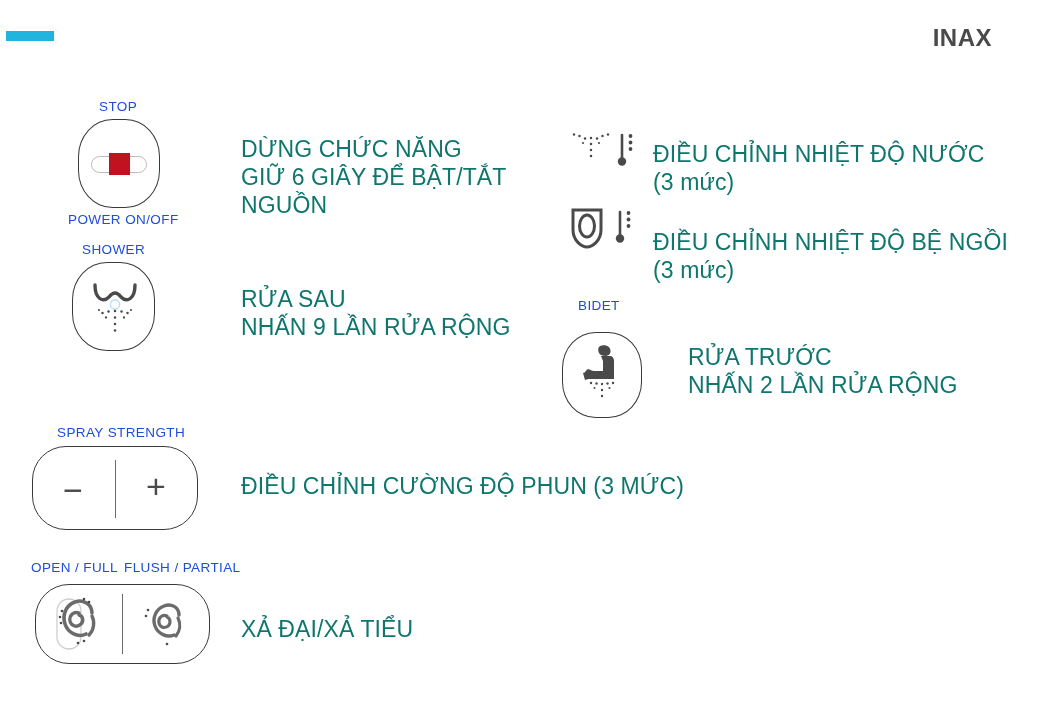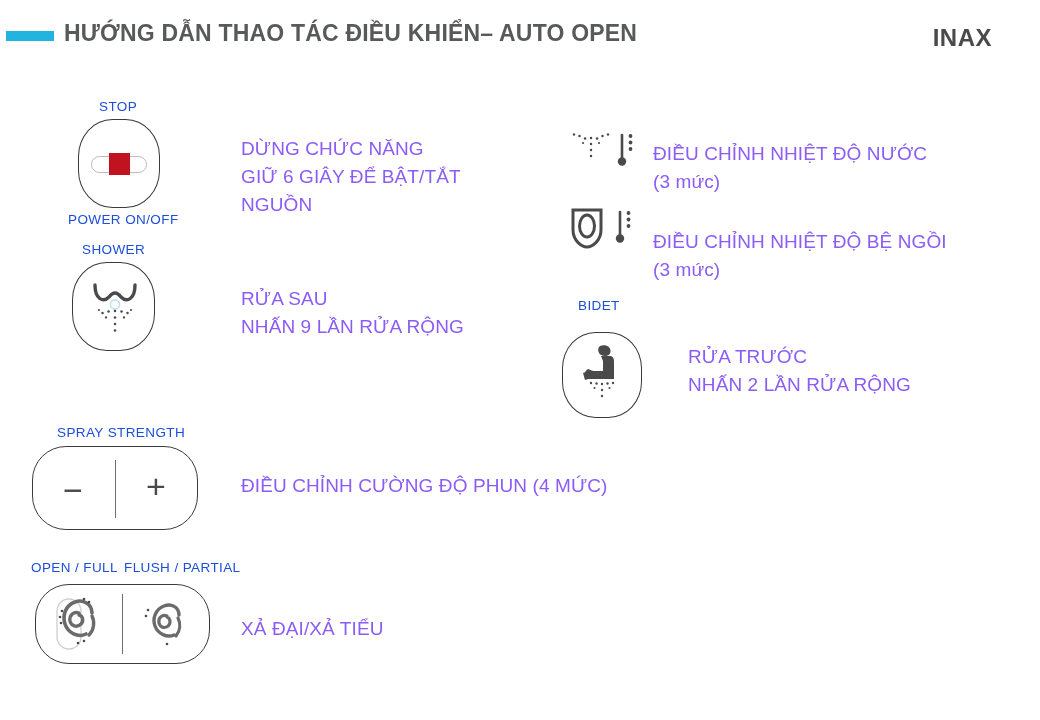--- a/index.html
+++ b/index.html
@@ -70,23 +70,23 @@
     position: absolute;
     font-size: 13.5px;
     color: #1d4ed8;
     letter-spacing: 0.4px;
     white-space: nowrap;
   }
 
   
   .desc {
     position: absolute;
-    font-size: 19px;
+    font-size: 23px;
     line-height: 28px;
-    color: #8b5cf6;
+    color: #0f766e;
     white-space: pre-line;
     letter-spacing: 0.1px;
   }
 
   
   .icon-svg { position: absolute; display: block; }
   .dot { fill: #4a4a4a; }
 
   
   .stop-pill {
@@ -117,21 +117,20 @@
     line-height: 1;
   }
 </style>
 </head>
 <body>
 
 <div class="page">
 
   <div class="header">
     <div class="header-bar"></div>
-    <div class="header-title">HƯỚNG DẪN THAO TÁC ĐIỀU KHIỂN– AUTO OPEN</div>
     <div class="brand-logo">INAX</div>
   </div>
 
   <div>
     <div class="caption" style="left:99px; top:99px;">STOP</div>
 
     <div class="squircle" style="left:78px; top:119px; width:82px; height:89px;">
       <div class="stop-pill" style="left:12px; top:36px;"></div>
       <div class="stop-square" style="left:30px; top:33px;"></div>
     </div>
@@ -258,21 +257,21 @@
 
   <div>
     <div class="caption" style="left:57px; top:425px;">SPRAY STRENGTH</div>
 
     <div class="roundrect" style="left:32px; top:446px; width:166px; height:84px;">
       <div class="sym" style="left:30px; top:26px;">−</div>
       <div class="divider-v" style="left:82px; top:13px; height:58px;"></div>
       <div class="sym" style="left:113px; top:22px;">+</div>
     </div>
 
-    <div class="desc" style="left:241px; top:472px;">ĐIỀU CHỈNH CƯỜNG ĐỘ PHUN (4 MỨC)</div>
+    <div class="desc" style="left:241px; top:472px;">ĐIỀU CHỈNH CƯỜNG ĐỘ PHUN (3 MỨC)</div>
   </div>
 
   <div>
     <div class="caption" style="left:31px; top:560px;">OPEN / FULL</div>
     <div class="caption" style="left:124px; top:560px;">FLUSH / PARTIAL</div>
 
     <div class="roundrect" style="left:35px; top:584px; width:175px; height:80px;">
 
       <svg class="icon-svg" style="left:12px; top:8px;" width="66" height="64" viewBox="0 0 66 64">
 

